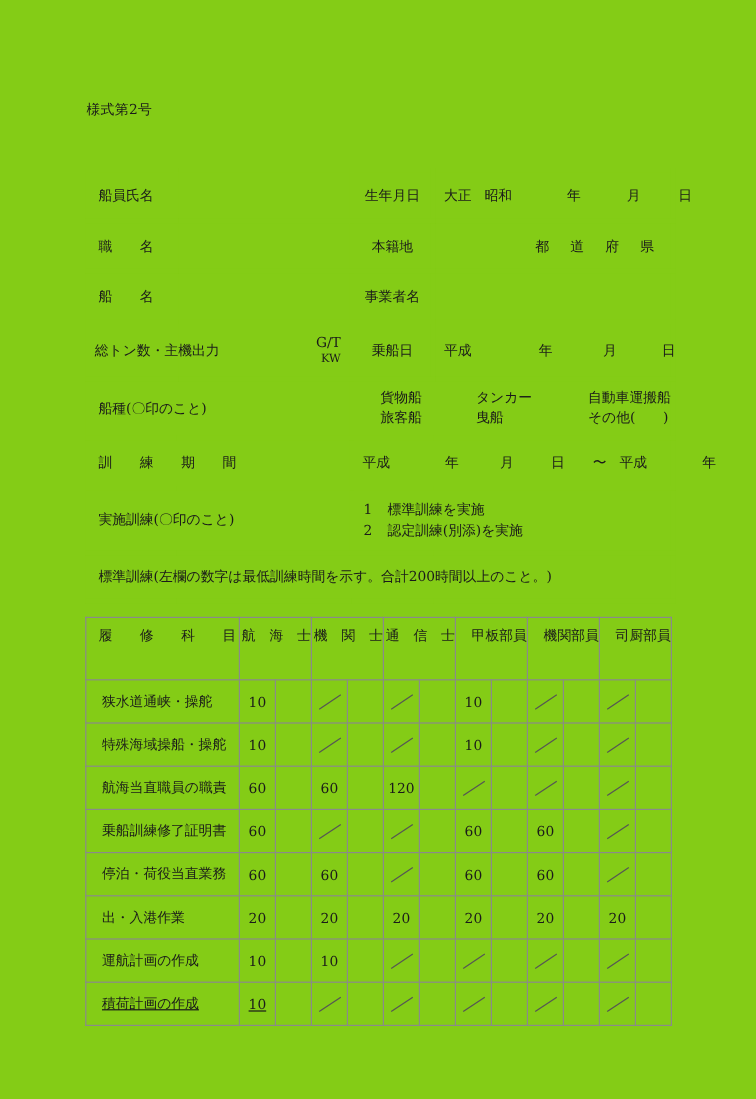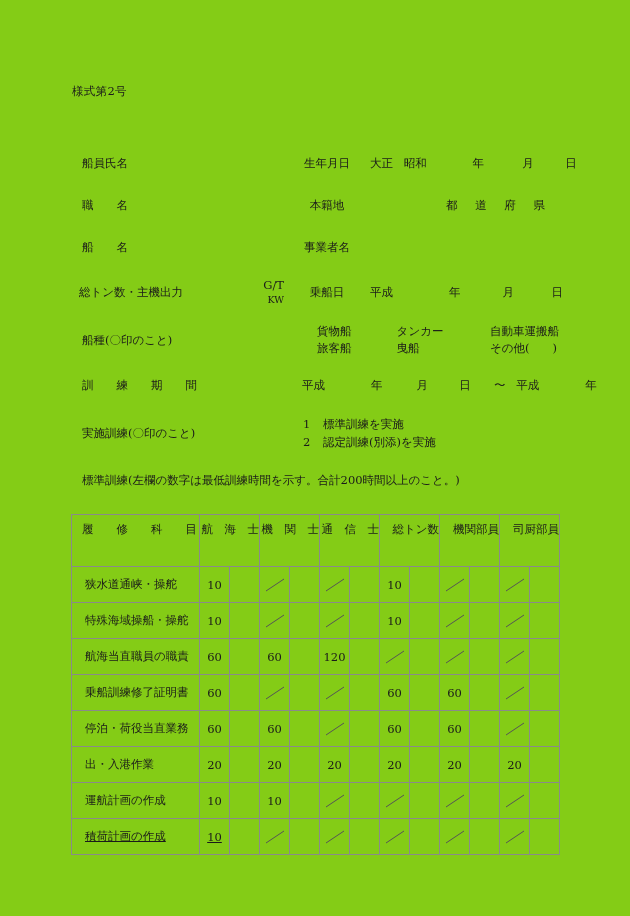--- a/index.html
+++ b/index.html
@@ -327,21 +327,21 @@
         <col style="width:30px">
     </colgroup>
     <tbody id="curr-body">
         <tr>
           <td class="hsubj">
             <div class="spread" style="padding: 0px 10px;">履　　修　　科　　目</div>
           </td>
           <td class="hcat" colspan="2">航　海　士</td>
           <td class="hcat" colspan="2">機　関　士</td>
           <td class="hcat" colspan="2">通　信　士</td>
-          <td class="hcat" colspan="2">総トン数</td>
+          <td class="hcat" colspan="2">甲板部員</td>
           <td class="hcat" colspan="2">機関部員</td>
           <td class="hcat" colspan="2">司厨部員</td>
         </tr>
         <tr class="row-h">
           <td>
             <div class="subj">狭水道通峡・操舵</div>
           </td>
           <td class="cellnum">10</td>
           <td class="cellnum"></td>
           <td class="cellnum"><span class="slash"><svg width="22" height="16" viewBox="0 0 22 16">

